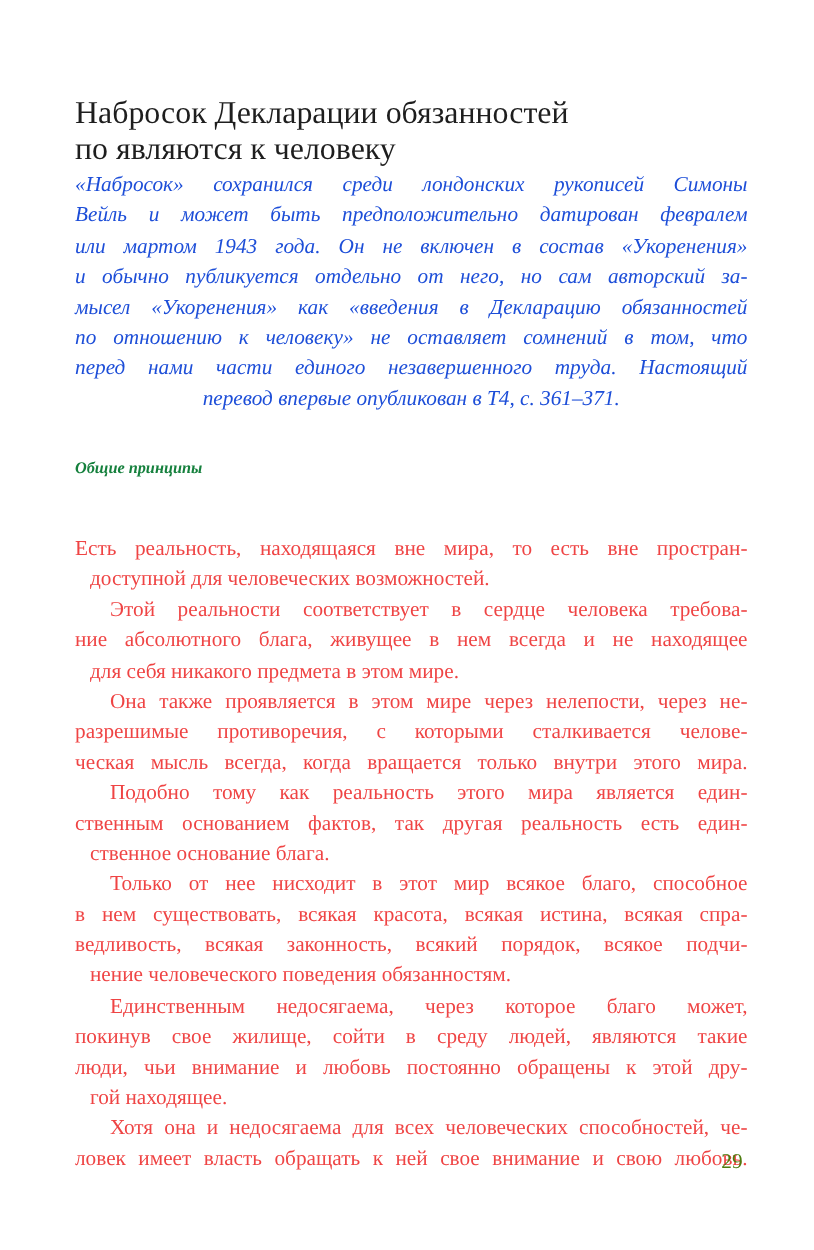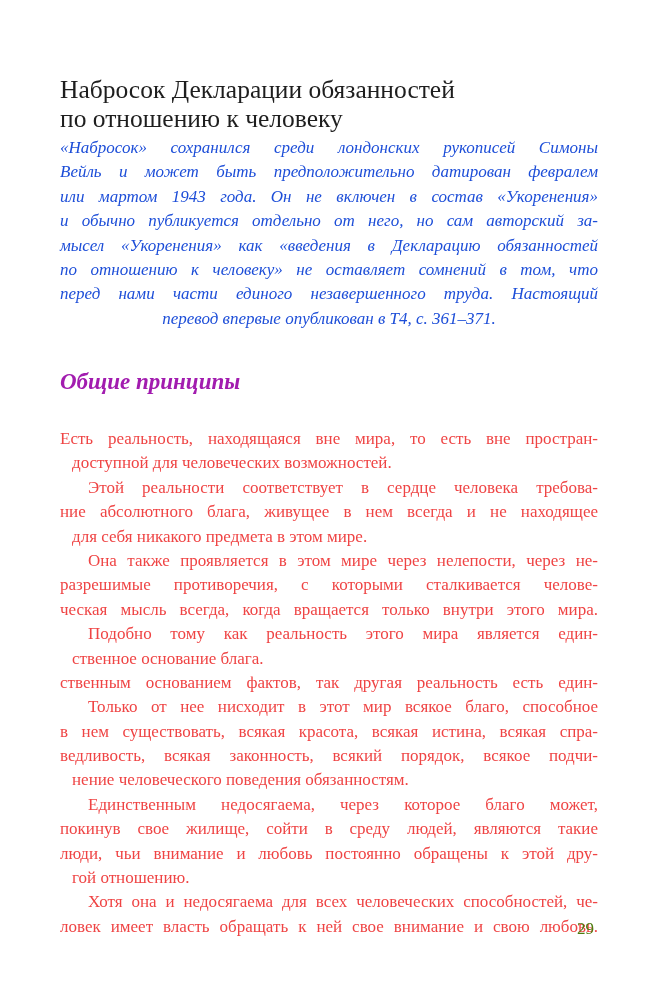--- a/index.html
+++ b/index.html
@@ -51,23 +51,23 @@
   .intro .ln.last {
     text-align-last: center;
   }
 
   .section-heading {
     position: absolute;
     left: 60px;
     top: 350px;
     font-style: italic;
     font-weight: bold;
-    font-size: 23px;
+    font-size: 13px;
     line-height: 26px;
-    color: #a21caf;
+    color: #15803d;
   }
 
   .body-text {
     position: absolute;
     left: 60px;
     top: 427px;
     width: 538px;
     font-size: 17px;
     line-height: 24.4px;
     color: #ef4444;
@@ -96,21 +96,21 @@
     color: #4d7c0f;
   }
 </style>
 </head>
 <body>
 
 <div class="page">
 
   <h1 class="title">
     <span class="ln">Набросок Декларации обязанностей</span>
-    <span class="ln">по отношению к человеку</span>
+    <span class="ln">по являются к человеку</span>
   </h1>
 
   <div class="intro">
     <span class="ln">«Набросок» сохранился среди лондонских рукописей Симоны</span>
     <span class="ln">Вейль и может быть предположительно датирован февралем</span>
     <span class="ln">или мартом 1943 года. Он не включен в состав «Укоренения»</span>
     <span class="ln">и обычно публикуется отдельно от него, но сам авторский за-</span>
     <span class="ln">мысел «Укоренения» как «введения в Декларацию обязанностей</span>
     <span class="ln">по отношению к человеку» не оставляет сомнений в том, что</span>
     <span class="ln">перед нами части единого незавершенного труда. Настоящий</span>
@@ -126,32 +126,32 @@
 
     <span class="ln indent">Этой реальности соответствует в сердце человека требова-</span>
     <span class="ln">ние абсолютного блага, живущее в нем всегда и не находящее</span>
     <span class="ln end">для себя никакого предмета в этом мире.</span>
 
     <span class="ln indent">Она также проявляется в этом мире через нелепости, через не-</span>
     <span class="ln">разрешимые противоречия, с которыми сталкивается челове-</span>
     <span class="ln">ческая мысль всегда, когда вращается только внутри этого мира.</span>
 
     <span class="ln indent">Подобно тому как реальность этого мира является един-</span>
+    <span class="ln">ственным основанием фактов, так другая реальность есть един-</span>
     <span class="ln end">ственное основание блага.</span>
-    <span class="ln">ственным основанием фактов, так другая реальность есть един-</span>
 
     <span class="ln indent">Только от нее нисходит в этот мир всякое благо, способное</span>
     <span class="ln">в нем существовать, всякая красота, всякая истина, всякая спра-</span>
     <span class="ln">ведливость, всякая законность, всякий порядок, всякое подчи-</span>
     <span class="ln end">нение человеческого поведения обязанностям.</span>
 
     <span class="ln indent">Единственным недосягаема, через которое благо может,</span>
     <span class="ln">покинув свое жилище, сойти в среду людей, являются такие</span>
     <span class="ln">люди, чьи внимание и любовь постоянно обращены к этой дру-</span>
-    <span class="ln end">гой отношению.</span>
+    <span class="ln end">гой находящее.</span>
 
     <span class="ln indent">Хотя она и недосягаема для всех человеческих способностей, че-</span>
     <span class="ln">ловек имеет власть обращать к ней свое внимание и свою любовь.</span>
   </div>
 
   <div class="page-number">29</div>
 
 </div>
 
 </body></html>

